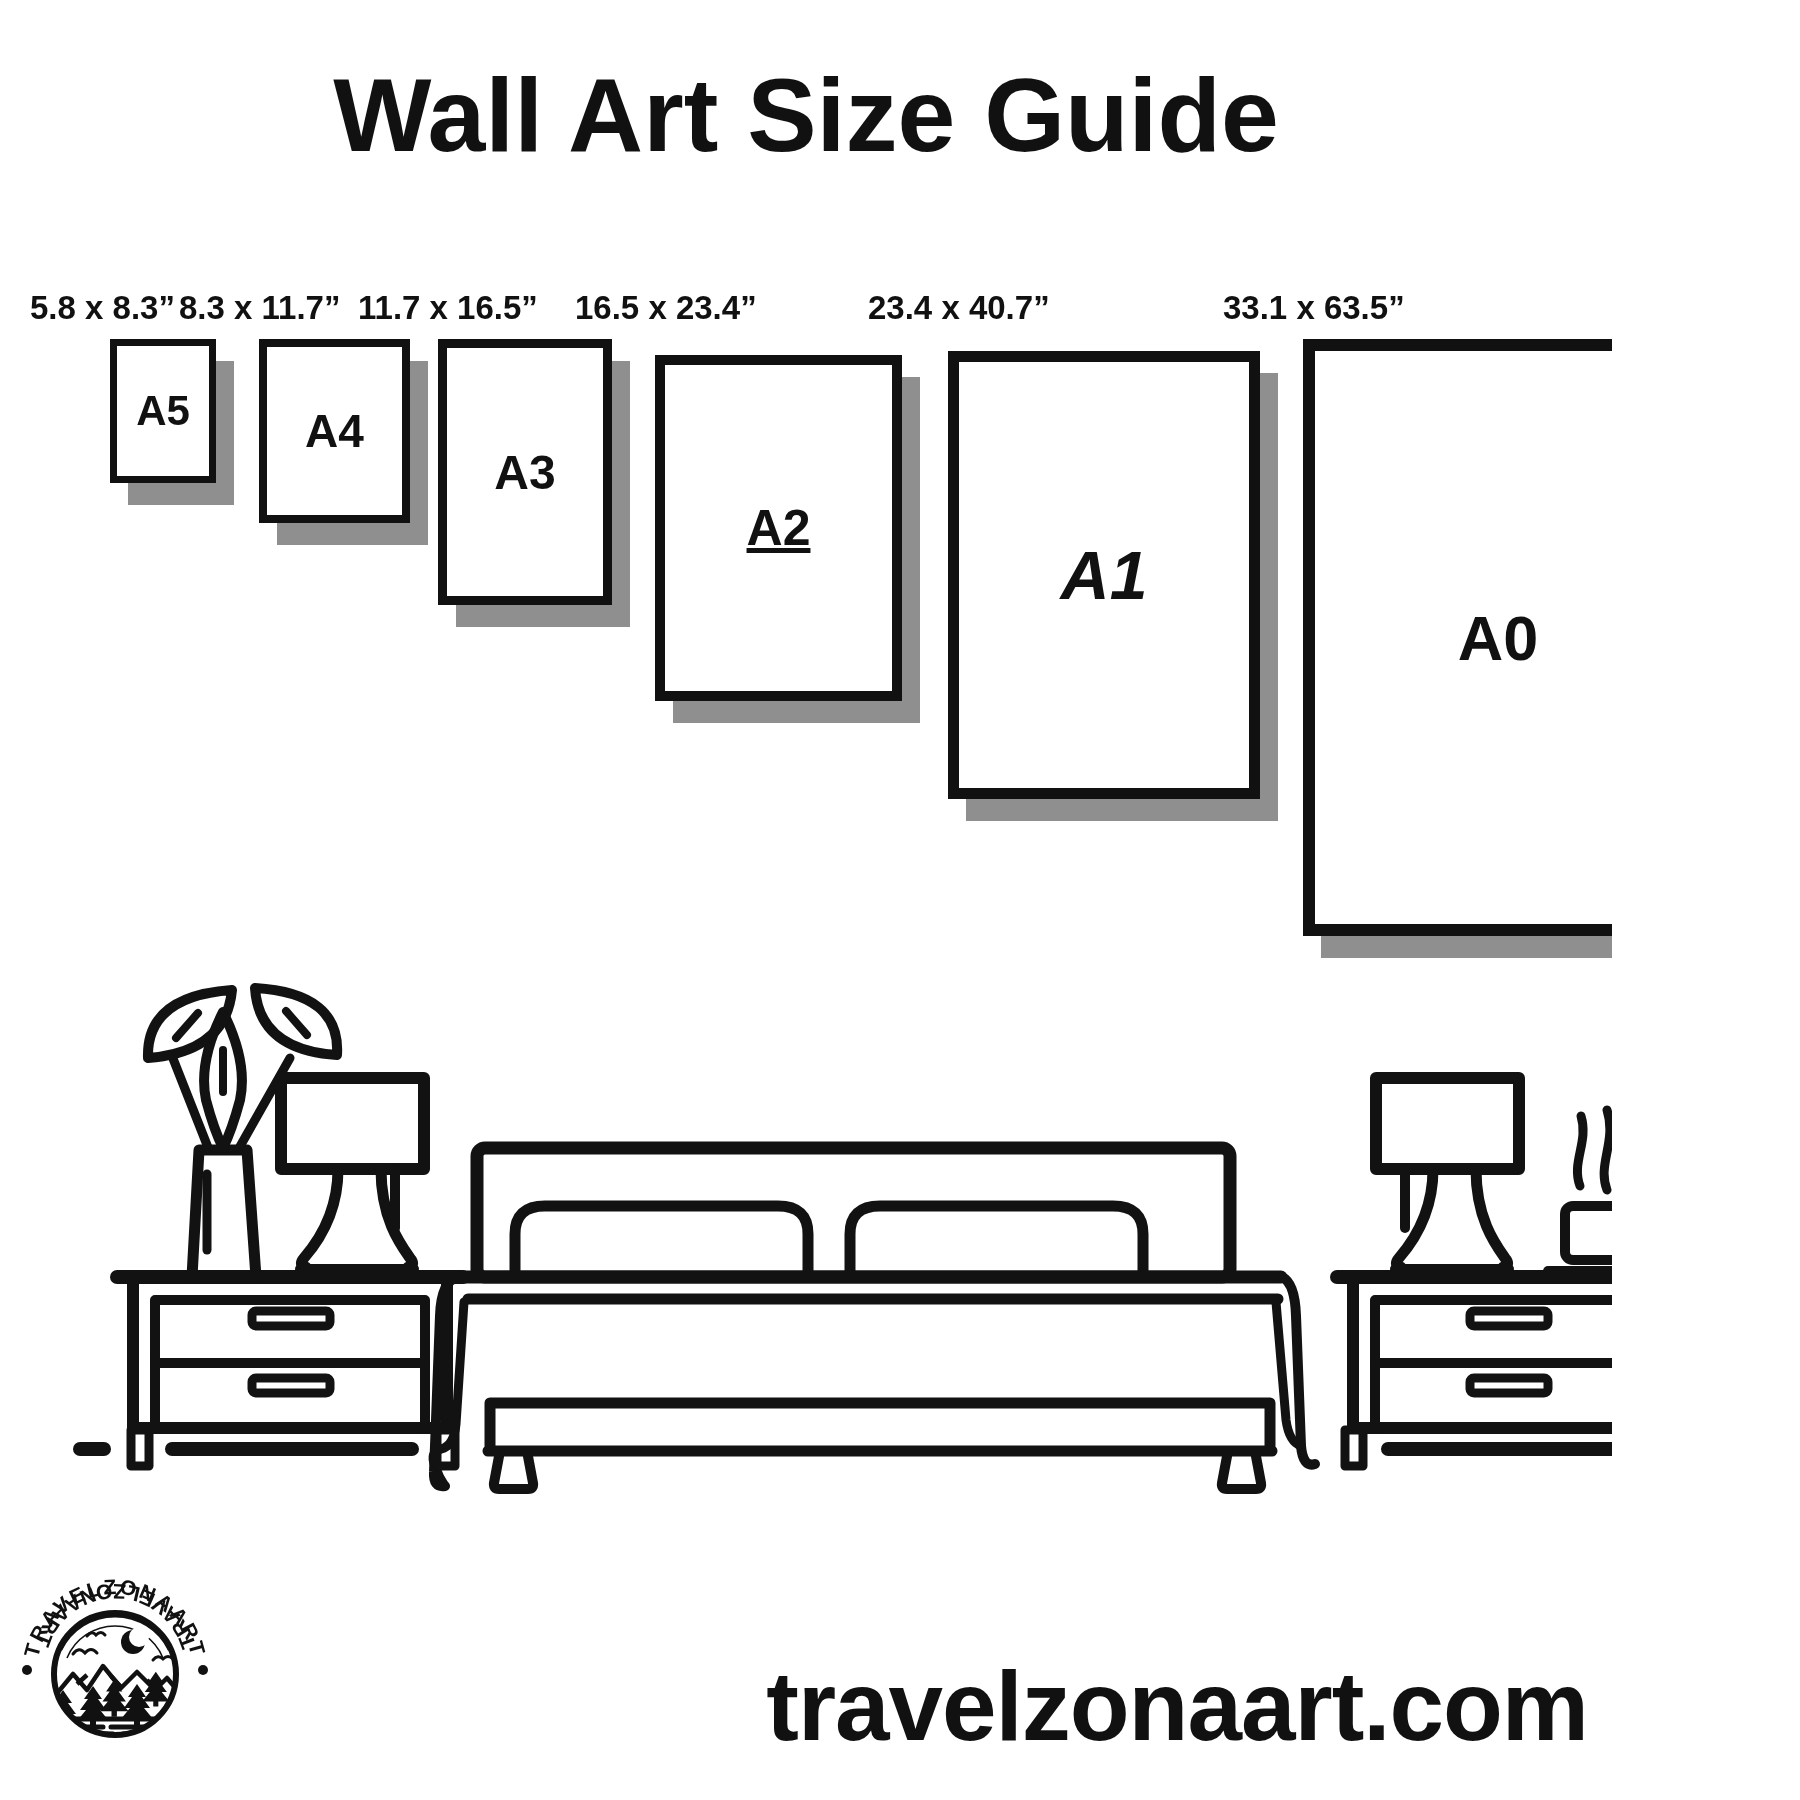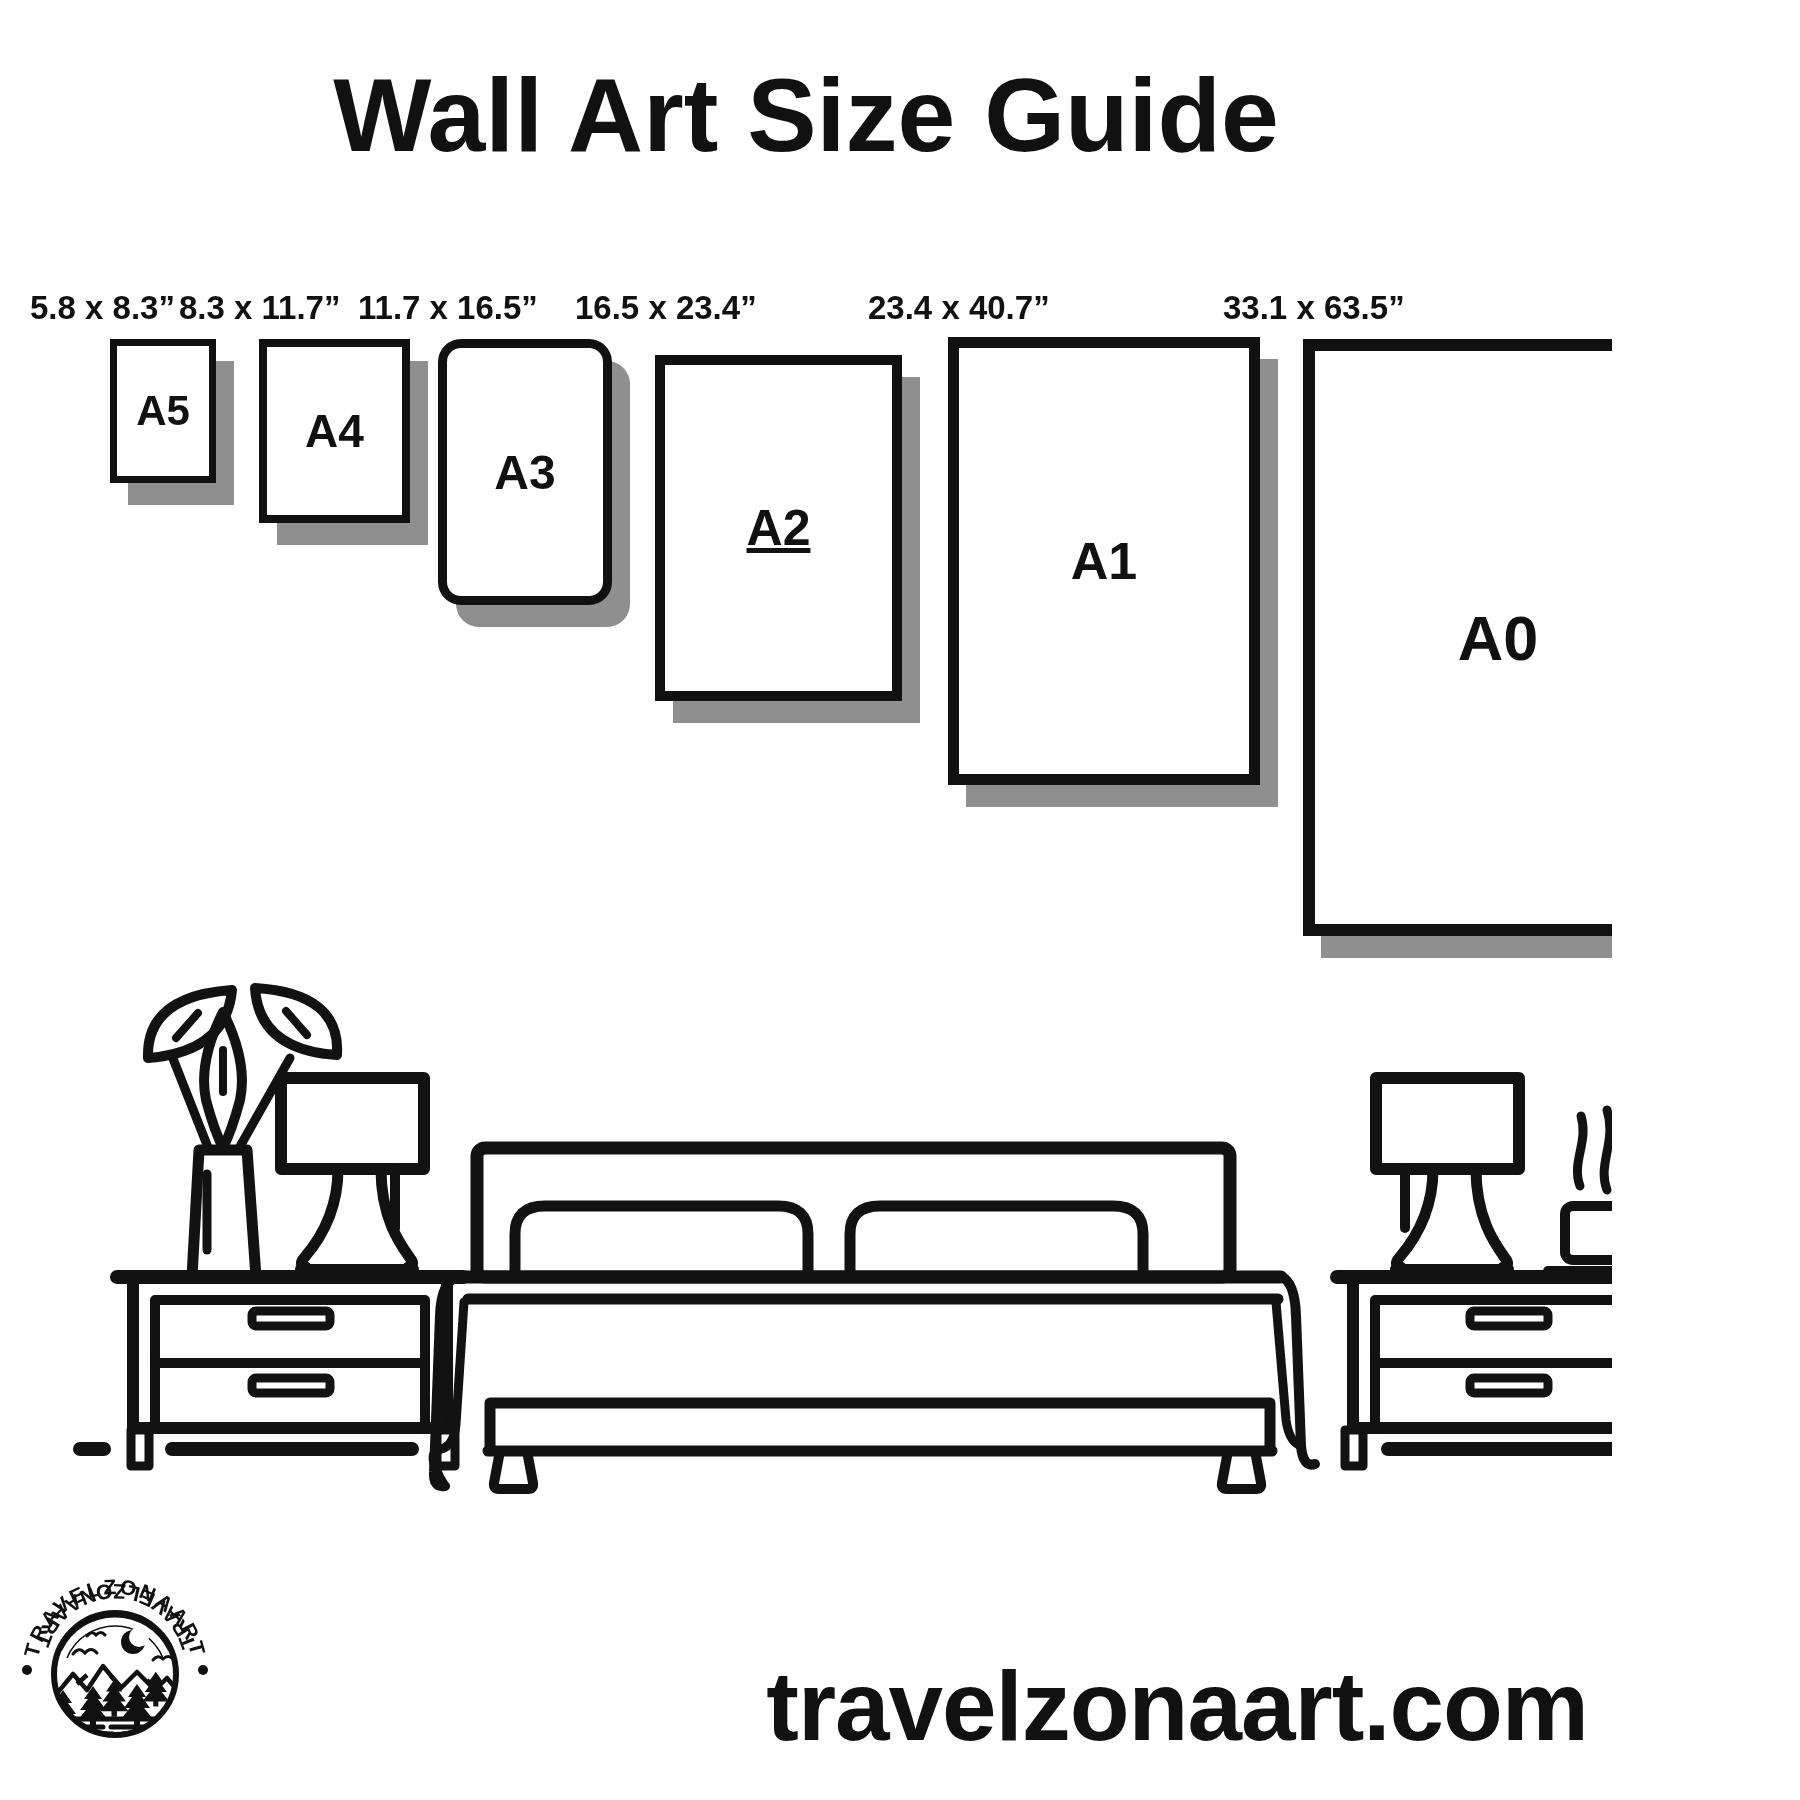--- a/index.html
+++ b/index.html
@@ -22,23 +22,23 @@
     font-size:33px;font-weight:bold;color:var(--ink);
   }
   .frame{
     position:absolute;background:#fff;border-style:solid;border-color:var(--ink);
     box-shadow:18px 22px 0 0 var(--shadow);
     display:flex;align-items:center;justify-content:center;
     font-weight:bold;color:var(--ink);
   }
   .f0{left:110px;top:339px;width:106px;height:144px;border-width:7px;font-size:42px;}
   .f1{left:259px;top:339px;width:151px;height:184px;border-width:8px;font-size:46px;}
-  .f2{left:438px;top:339px;width:174px;height:266px;border-width:9px;font-size:48px;border-radius:23px;}
+  .f2{left:438px;top:339px;width:174px;height:266px;border-width:9px;font-size:48px;}
   .f3{left:655px;top:355px;width:247px;height:346px;border-width:10px;font-size:50px;text-decoration:underline;}
-  .f4{left:948px;top:337px;width:312px;height:448px;border-width:11px;font-size:52px;}
+  .f4{left:948px;top:351px;width:312px;height:448px;border-width:11px;font-size:68px;font-style:italic;}
   .f5{left:1303px;top:339px;width:390px;height:597px;border-width:12px;font-size:63px;}
   .d0{left:30px;width:266px;}
   .d1{left:179px;width:311px;}
   .d2{left:358px;width:334px;}
   .d3{left:575px;width:407px;}
   .d4{left:868px;width:472px;}
   .d5{left:1223px;width:550px;}
   .scene{position:absolute;left:0;top:950px;width:1800px;height:560px;}
   .logo{position:absolute;left:15px;top:1558px;width:200px;height:220px;}
   .website{

